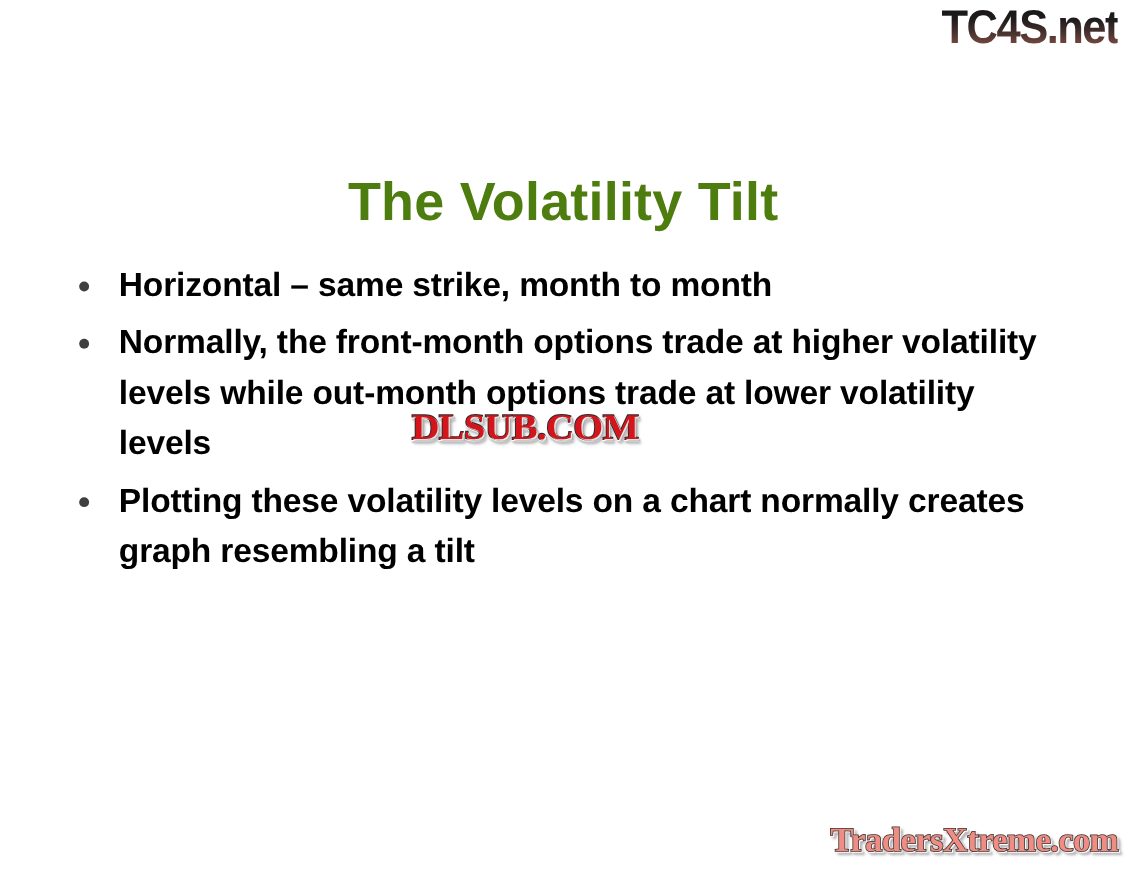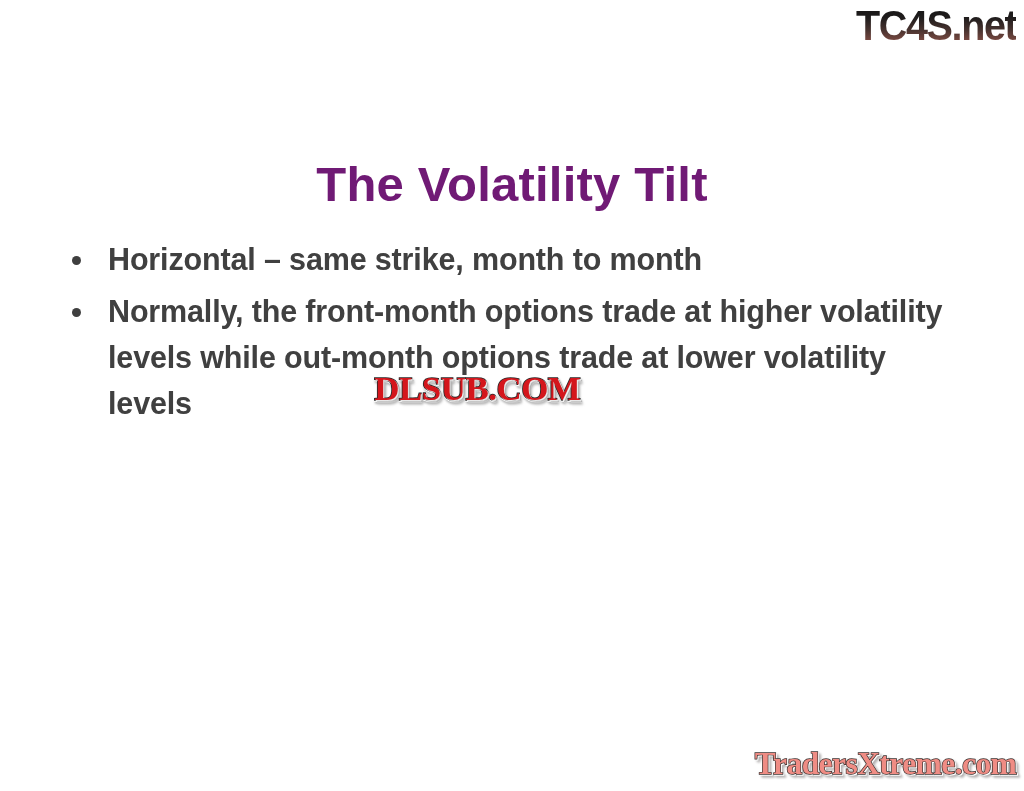--- a/index.html
+++ b/index.html
@@ -55,21 +55,21 @@
   .slide-title {
     position: absolute;
     left: 0;
     right: 0;
     top: 122px;
     text-align: center;
     font-family: "Liberation Sans", sans-serif;
     font-weight: bold;
     font-size: 49px;
     line-height: 58px;
-    color: #701a75;
+    color: #4d7c0f;
     letter-spacing: 0.2px;
     white-space: nowrap;
   }
 
   
   .body-list {
     position: absolute;
     left: 62px;
     top: 236px;
     width: 915px;
@@ -78,21 +78,21 @@
     list-style: none;
   }
   .bullet-item {
     position: relative;
     padding-left: 46px;
     margin: 0 0 6px 0;
     font-family: "Liberation Sans", sans-serif;
     font-weight: bold;
     font-size: 30.5px;
     line-height: 46px;
-    color: #404040;
+    color: #000000;
     letter-spacing: -0.15px;
   }
   .bullet-item::before {
     content: "";
     position: absolute;
     left: 10px;
     top: 20px;
     width: 9px;
     height: 9px;
     border-radius: 50%;
@@ -152,20 +152,21 @@
 
 <div class="slide">
 
   <div class="brand-tc4s">TC4S.net</div>
 
   <h1 class="slide-title">The Volatility Tilt</h1>
 
   <ul class="body-list">
     <li class="bullet-item">Horizontal – same strike, month to month</li>
     <li class="bullet-item">Normally, the front-month options trade at higher volatility levels while out-month options trade at lower volatility levels</li>
+    <li class="bullet-item">Plotting these volatility levels on a chart normally creates graph resembling a tilt</li>
   </ul>
 
   <div class="watermark-dlsub">
     <span class="wm-inner">DLSUB.COM</span>
   </div>
 
   <div class="brand-tx">TradersXtreme.com</div>
 
 </div>
 

